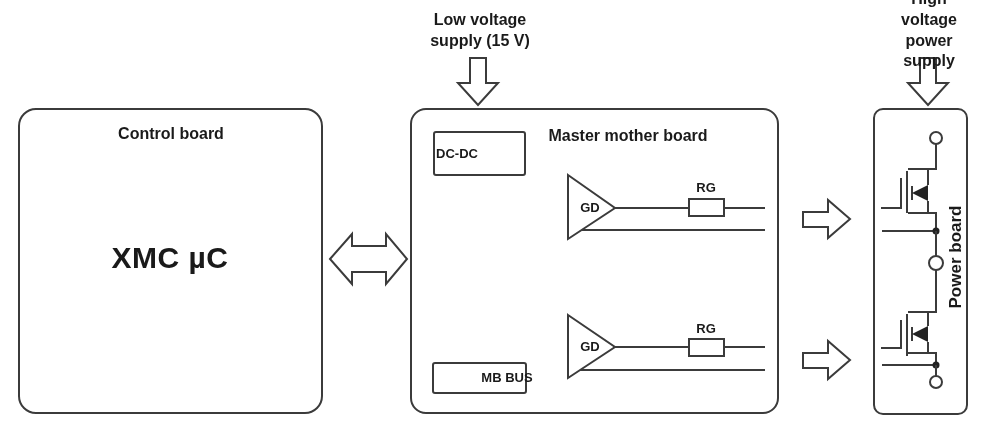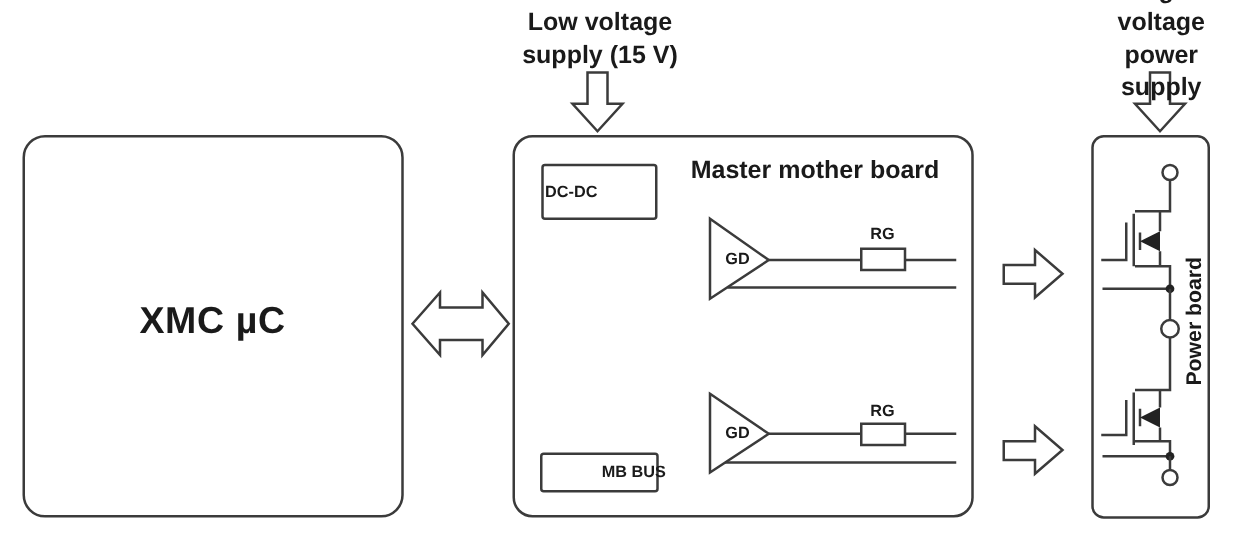--- a/index.html
+++ b/index.html
@@ -11,21 +11,21 @@
     position:absolute;border:2px solid #3b3b3b;background:#fff;box-sizing:border-box;
   }
   .inner-box{
     position:absolute;border:2px solid #3b3b3b;background:#fff;box-sizing:border-box;border-radius:3px;
   }
   .label{
     position:absolute;transform:translate(-50%,-50%);font-weight:700;
     white-space:pre-line;text-align:center;line-height:1.3;
   }
   .label.rot{transform:translate(-50%,-50%) rotate(-90deg);white-space:nowrap;}
-  .t16{font-size:20px;}
+  .t16{font-size:16px;}
   .t13{font-size:13px;}
   .t30{font-size:30px;letter-spacing:.5px;}
   .t17{font-size:17px;}
   svg.layer{position:absolute;left:0;top:0;pointer-events:none;}
   svg .ln{stroke:#3b3b3b;stroke-width:2;fill:none;}
   svg .shp{stroke:#3b3b3b;stroke-width:2;fill:#fff;}
   svg .fil{fill:#222;stroke:none;}
 </style>
 </head>
 <body>
@@ -93,23 +93,24 @@
       <path class="ln" d="M936,365 V376"></path>
       <circle class="shp" cx="936" cy="382" r="6"></circle>
     </g>
   </svg>
 
   <div class="label t16" style="left:480px;top:31px;">Low voltage
 supply (15 V)</div>
   <div class="label t16" style="left:929px;top:31px;">High voltage
 power supply</div>
 
+  <div class="label t16" style="left:171px;top:134px;">Control board</div>
   <div class="label t30" style="left:170px;top:257px;text-align:center;">XMC µC</div>
 
-  <div class="label t16" style="left:652px;top:136px;text-align:right;">Master mother board</div>
+  <div class="label t16" style="left:628px;top:136px;text-align:right;">Master mother board</div>
   <div class="label t13" style="left:457px;top:154px;">DC-DC</div>
   <div class="label t13" style="left:507px;top:378px;">MB BUS</div>
 
   <div class="label t13" style="left:590px;top:208px;">GD</div>
   <div class="label t13" style="left:590px;top:347px;">GD</div>
   <div class="label t13" style="left:706px;top:188px;">RG</div>
   <div class="label t13" style="left:706px;top:329px;">RG</div>
 
   <div class="label t17 rot" style="left:956px;top:257px;">Power board</div>
 </div>

